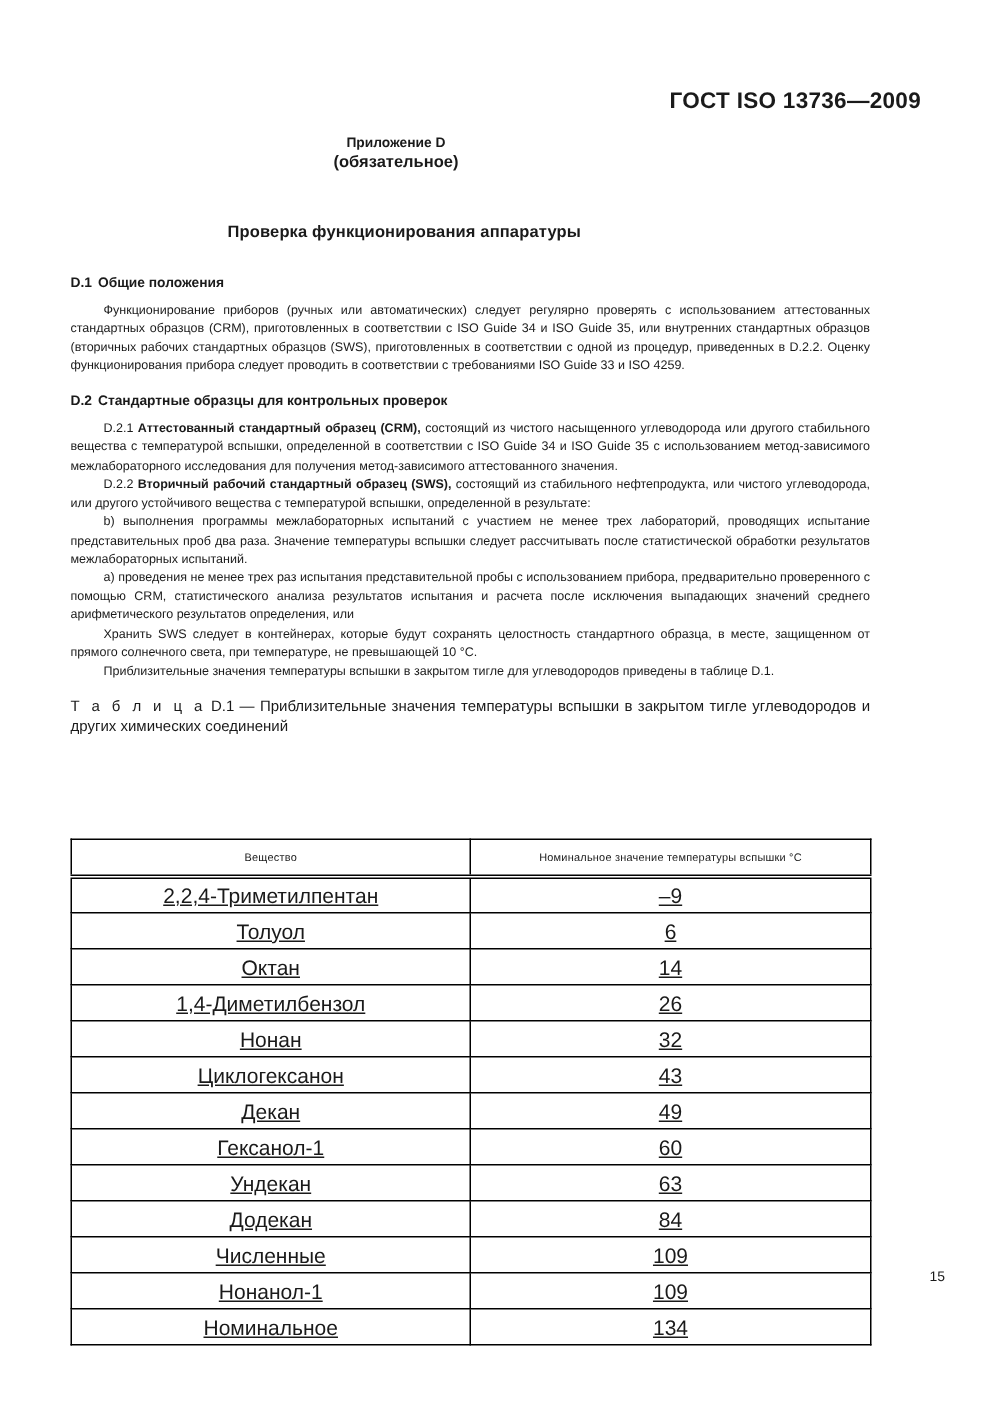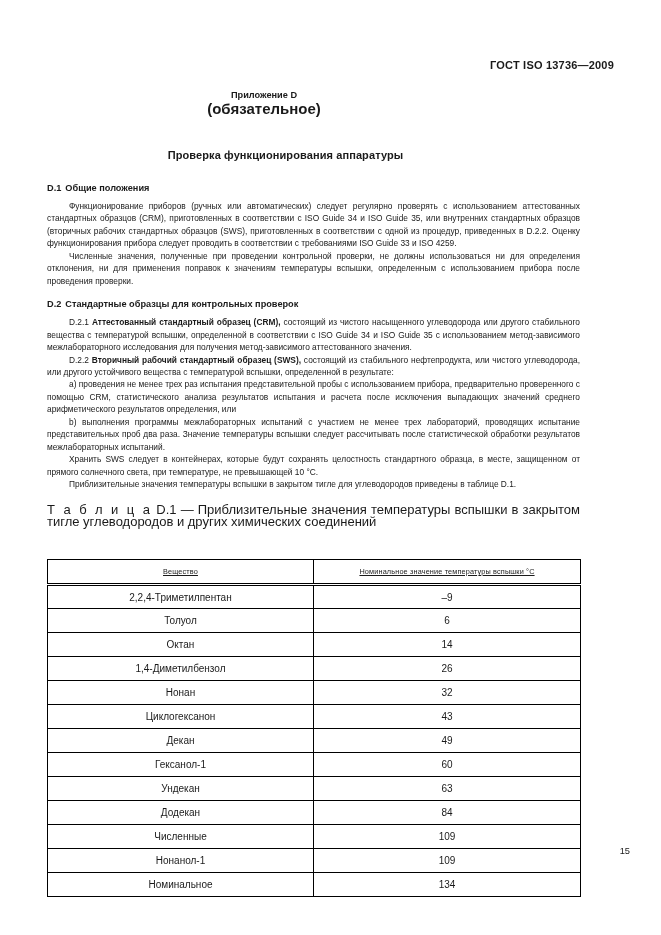--- a/index.html
+++ b/index.html
@@ -18,21 +18,21 @@
     background: #ffffff;
     overflow: hidden;
     box-sizing: border-box;
   }
 
   
   .doc-header {
     position: absolute;
     top: 59px;
     right: 47px;
-    font-size: 11px;
+    font-size: 15px;
     font-weight: bold;
     letter-spacing: 0.2px;
     white-space: nowrap;
   }
   .header-rule {
     position: absolute;
     top: 78px;
     left: 47px;
     right: 47px;
     height: 0;
@@ -46,29 +46,29 @@
     left: 0;
     width: 528px;
     text-align: center;
   }
   .annex-name {
     font-size: 9.2px;
     font-weight: bold;
     line-height: 13px;
   }
   .annex-status {
-    font-size: 15px;
+    font-size: 11px;
     font-weight: bold;
     line-height: 13px;
   }
 
   .annex-heading {
     position: absolute;
     top: 149px;
-    left: 16px;
+    left: 0;
     width: 539px;
     text-align: center;
     font-size: 11px;
     font-weight: bold;
     letter-spacing: 0.1px;
   }
 
   
   .body-flow {
     position: absolute;
@@ -93,21 +93,21 @@
     text-indent: 22px;
     hyphens: manual;
   }
   .para b { font-weight: bold; margin-top: 24px; }
   .gap-md { height: 13px; }
 
   .sec-head.spaced { margin-top: 11px; }
 
   
   .table-caption {
-    font-size: 13px;
+    font-size: 10px;
     line-height: 12.45px;
     text-align: justify;
     margin: 0;
   }
   .table-caption .tword {
     letter-spacing: 2.2px;
   }
 
   
   .d-table-wrap {
@@ -134,26 +134,26 @@
     vertical-align: middle;
     font-weight: normal;
     box-sizing: border-box;
   }
   table.d-table thead th {
     height: 25px;
     font-size: 7.3px;
     letter-spacing: 0.15px;
     border-bottom: 3px double #000;
     padding: 0 4px;
-    text-decoration: underline;
   }
   table.d-table tbody td {
     height: 24px;
-    font-size: 10px;
+    font-size: 14px;
     padding: 0 4px;
+    text-decoration: underline;
   }
   table.d-table tbody tr:last-child td {
     border-bottom: 1px solid #000;
   }
 
   
   .page-num {
     position: absolute;
     top: 846px;
     right: 31px;
@@ -175,36 +175,35 @@
 
   <div class="annex-heading">Проверка функционирования аппаратуры</div>
 
   <div class="body-flow">
 
     <div class="sec-head">
       <span class="num">D.1</span><span>Общие положения</span>
     </div>
 
     <p class="para">Функционирование приборов (ручных или автоматических) следует регулярно проверять с использованием аттестованных стандартных образцов (CRM), приготовленных в соответствии с ISO Guide 34 и ISO Guide 35, или внутренних стандартных образцов (вторичных рабочих стандартных образцов (SWS), приготовленных в соответствии с одной из процедур, приведенных в D.2.2. Оценку функционирования прибора следует проводить в соответствии с требованиями ISO Guide 33 и ISO 4259.</p>
-    <p class="para">Численные значения, полученные при проведении контрольной проверки, не должны использоваться ни для определения отклонения, ни для применения поправок к значениям температуры вспышки, определенным с использованием прибора после проведения проверки.</p>
 
     <div class="sec-head spaced">
       <span class="num">D.2</span><span>Стандартные образцы для контрольных проверок</span>
     </div>
 
     <p class="para">
       <span>D.2.1</span><span> </span><b>Аттестованный стандартный образец (CRM),</b><span> состоящий из чистого насыщенного углеводорода или другого стабильного вещества с температурой вспышки, определенной в соответствии с ISO Guide 34 и ISO Guide 35 с использованием метод-зависимого межлабораторного исследования для получения метод-зависимого аттестованного значения.</span>
     </p>
 
     <p class="para">
       <span>D.2.2</span><span> </span><b>Вторичный рабочий стандартный образец (SWS),</b><span> состоящий из стабильного нефтепродукта, или чистого углеводорода, или другого устойчивого вещества с температурой вспышки, определенной в результате:</span>
     </p>
 
+    <p class="para">b)  выполнения программы межлабораторных испытаний с участием не менее трех лабораторий, проводящих испытание представительных проб два раза. Значение температуры вспышки следует рассчитывать после статистической обработки результатов межлабораторных испытаний.</p>
     <p class="para">a)  проведения не менее трех раз испытания представительной пробы с использованием прибора, предварительно проверенного с помощью CRM, статистического анализа результатов испытания и расчета после исключения выпадающих значений среднего арифметического результатов определения, или</p>
-    <p class="para">b)  выполнения программы межлабораторных испытаний с участием не менее трех лабораторий, проводящих испытание представительных проб два раза. Значение температуры вспышки следует рассчитывать после статистической обработки результатов межлабораторных испытаний.</p>
     <p class="para">Хранить SWS следует в контейнерах, которые будут сохранять целостность стандартного образца, в месте, защищенном от прямого солнечного света, при температуре, не превышающей 10 °С.</p>
     <p class="para">Приблизительные значения температуры вспышки в закрытом тигле для углеводородов приведены в таблице D.1.</p>
 
     <div class="gap-md"></div>
 
     <p class="table-caption">
       <span class="tword">Т а б л и ц а</span>
       <span>D.1</span>
       <span>—</span>
       <span>Приблизительные значения температуры вспышки в закрытом тигле углеводородов и других химических соединений</span>

